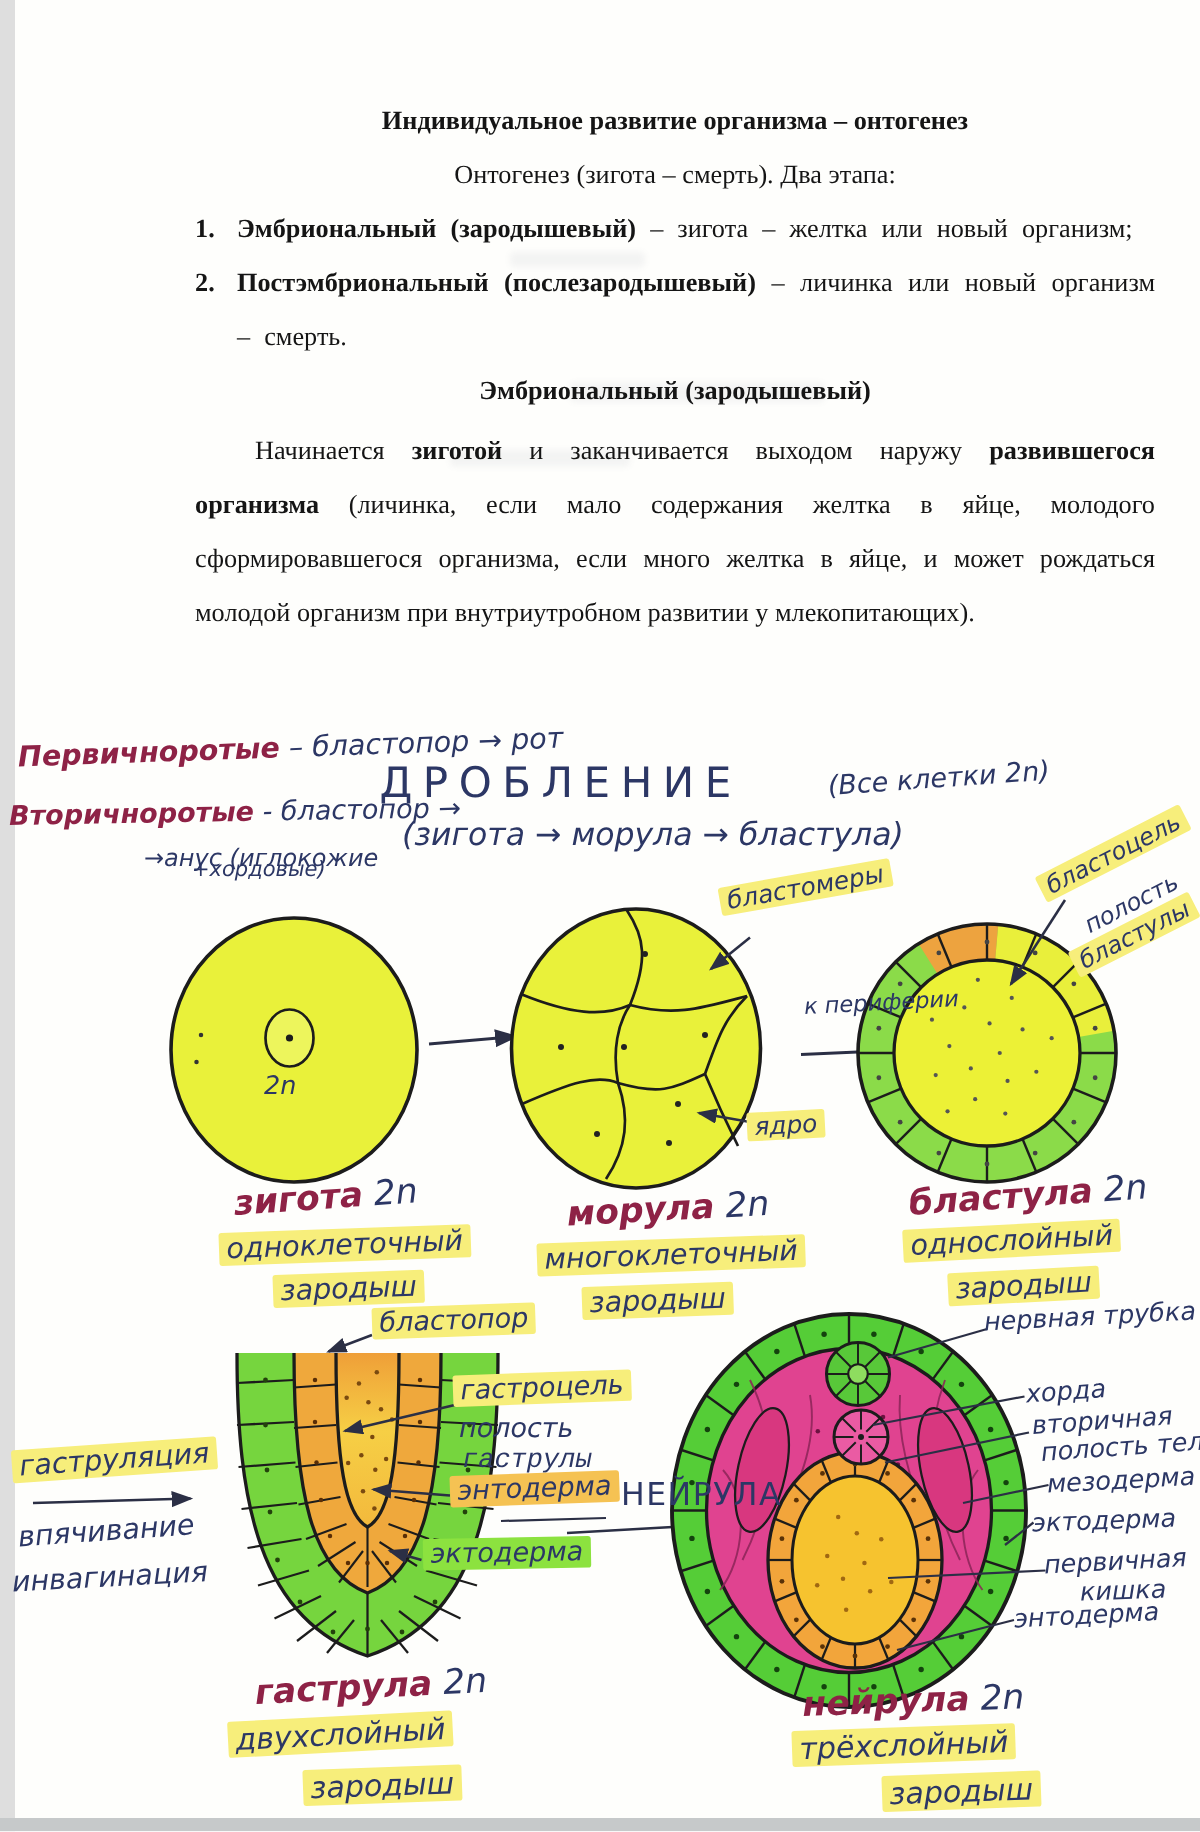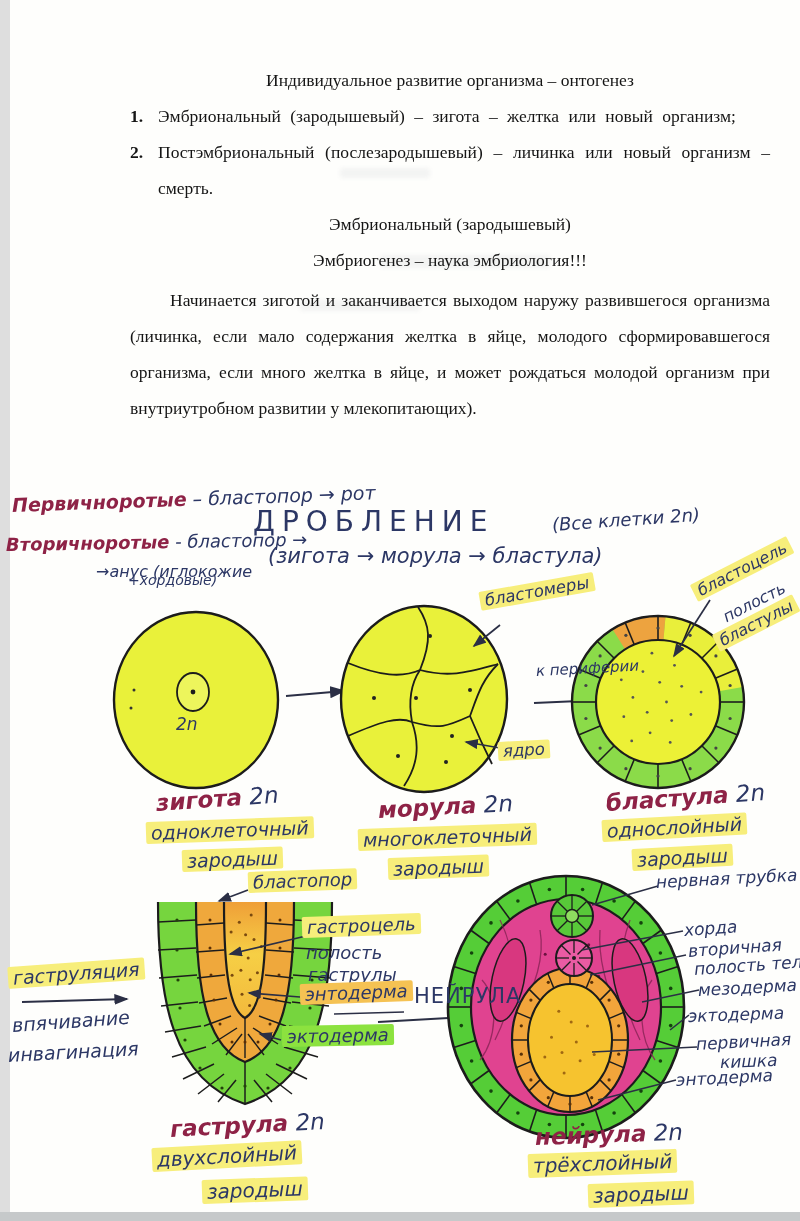--- a/index.html
+++ b/index.html
@@ -6,21 +6,21 @@
   .page{position:relative;width:800px;height:1221px;background:#fefefc;overflow:hidden;
         font-family:"Liberation Sans",sans-serif;}
   .scan-left{position:absolute;left:0;top:0;width:10px;height:1221px;background:#dedede;}
   .scan-bottom{position:absolute;left:0;top:1212px;width:800px;height:9px;background:#c6c9ca;}
   .ghost{position:absolute;background:#6a7080;opacity:.07;filter:blur(2px);border-radius:3px;}
 
   
   .doc{position:absolute;left:130px;top:62px;width:640px;color:#151515;
        font-family:"Liberation Serif",serif;font-size:17.5px;line-height:36px;}
   .doc .center{text-align:center;}
-  .doc b{font-weight:normal;}
+  .doc b{font-weight:bold;}
   .doc .li{display:flex;align-items:flex-start;}
   .doc .li .num{width:28px;flex:0 0 28px;font-weight:bold;}
   .doc .li .li-text{flex:1;text-align:justify;word-spacing:5px;}
   .doc .para{text-align:justify;text-indent:40px;margin-top:4px;}
 
   
   .lbl{position:absolute;white-space:nowrap;transform-origin:left center;
        font-family:"DejaVu Sans",sans-serif;font-style:italic;}
   .ink{color:#2c3765;}
   .maroon{color:#8e2246;font-weight:bold;}
@@ -35,30 +35,30 @@
 
 <div class="page">
   <div class="scan-left"></div>
   <div class="scan-bottom"></div>
   <div class="ghost" style="left:380px;top:255px;width:170px;height:13px;"></div>
   <div class="ghost" style="left:300px;top:300px;width:120px;height:11px;"></div>
   <div class="ghost" style="left:340px;top:168px;width:90px;height:10px;"></div>
 
   <div class="doc">
     <div class="center"><b>Индивидуальное развитие организма – онтогенез</b></div>
+    <div class="center">Онтогенез (зигота – смерть). Два этапа:</div>
     <div class="li">
       <span class="num">1.</span>
       <div class="li-text"><b>Эмбриональный (зародышевый)</b><span> – зигота – желтка или новый организм;</span></div>
     </div>
     <div class="li">
       <span class="num">2.</span>
       <div class="li-text"><b>Постэмбриональный (послезародышевый)</b><span> – личинка или новый организм – смерть.</span></div>
     </div>
     <div class="center"><b>Эмбриональный (зародышевый)</b></div>
-    <div class="center"><b>Эмбриогенез – наука эмбриология!!!</b></div>
     <p class="para"><span>Начинается </span><b>зиготой</b><span> и заканчивается выходом наружу </span><b>развившегося организма</b><span> (личинка, если мало содержания желтка в яйце, молодого сформировавшегося организма, если много желтка в яйце, и может рождаться молодой организм при внутриутробном развитии у млекопитающих).</span></p>
   </div>
 
   <svg width="800" height="1221" viewBox="0 0 800 1221">
     <defs>
       <marker id="arr" markerWidth="10" markerHeight="8" refX="7" refY="3" orient="auto">
         <path d="M0,0 L8,3 L0,6 Z" fill="#2b2f45"></path>
       </marker>
       <linearGradient id="gCav" x1="0" y1="0" x2="0" y2="1">
         <stop offset="0" stop-color="#ef9f38"></stop>
@@ -454,21 +454,21 @@
   <div class="lbl ink hl-y" style="left:358px;top:829px;font-size:19px;transform:rotate(-2deg);">многоклеточный</div>
   <div class="lbl ink hl-y" style="left:388px;top:858px;font-size:19px;transform:rotate(-2deg);">зародыш</div>
 
   <div class="lbl" style="left:606px;top:790px;font-size:23px;transform:rotate(-4deg);"><span class="maroon">бластула</span> <span class="ink">2n</span></div>
   <div class="lbl ink hl-y" style="left:602px;top:820px;font-size:19px;transform:rotate(-3deg);">однослойный</div>
   <div class="lbl ink hl-y" style="left:632px;top:849px;font-size:19px;transform:rotate(-3deg);">зародыш</div>
 
   <div class="lbl ink hl-y" style="left:248px;top:872px;font-size:18px;transform:rotate(-2deg);">бластопор</div>
   <div class="lbl ink hl-y" style="left:302px;top:917px;font-size:18px;transform:rotate(-2deg);">гастроцель</div>
   <div class="lbl ink" style="left:306px;top:942px;font-size:18px;">полость</div>
-  <div class="lbl ink" style="left:308px;top:964px;font-size:18px;">гаструлы</div>
+  <div class="lbl ink" style="left:308px;top:964px;font-size:18px;font-family:Liberation Mono, monospace;">гаструлы</div>
   <div class="lbl ink hl-o" style="left:300px;top:984px;font-size:18px;transform:rotate(-2deg);">энтодерма</div>
   <div class="lbl ink hl-g" style="left:282px;top:1026px;font-size:18px;transform:rotate(-1deg);">эктодерма</div>
   <div class="lbl ink hl-y" style="left:8px;top:967px;font-size:19px;transform:rotate(-4deg);">гаструляция</div>
   <div class="lbl ink" style="left:12px;top:1014px;font-size:19px;transform:rotate(-4deg);">впячивание</div>
   <div class="lbl ink" style="left:8px;top:1044px;font-size:19px;transform:rotate(-3deg);">инвагинация</div>
 
   <div class="lbl" style="left:170px;top:1116px;font-size:23px;transform:rotate(-3deg);"><span class="maroon">гаструла</span> <span class="ink">2n</span></div>
   <div class="lbl ink hl-y" style="left:152px;top:1148px;font-size:20px;transform:rotate(-3deg);">двухслойный</div>
   <div class="lbl ink hl-y" style="left:202px;top:1180px;font-size:20px;transform:rotate(-2deg);">зародыш</div>
 

